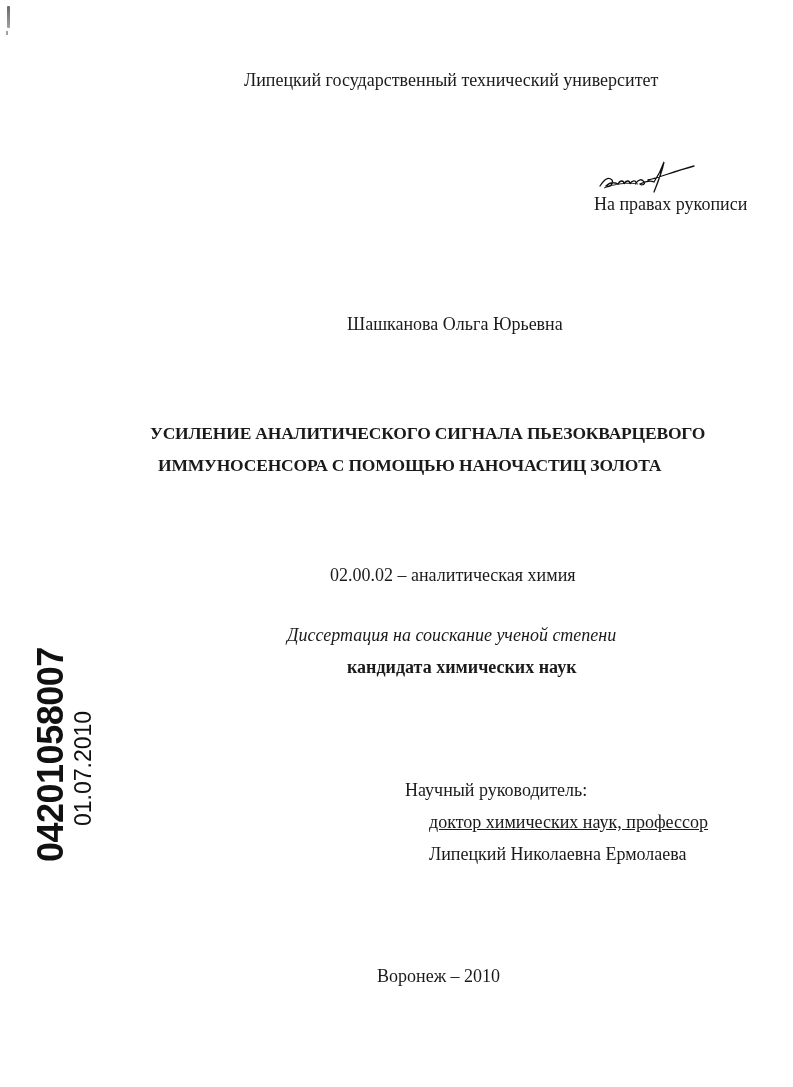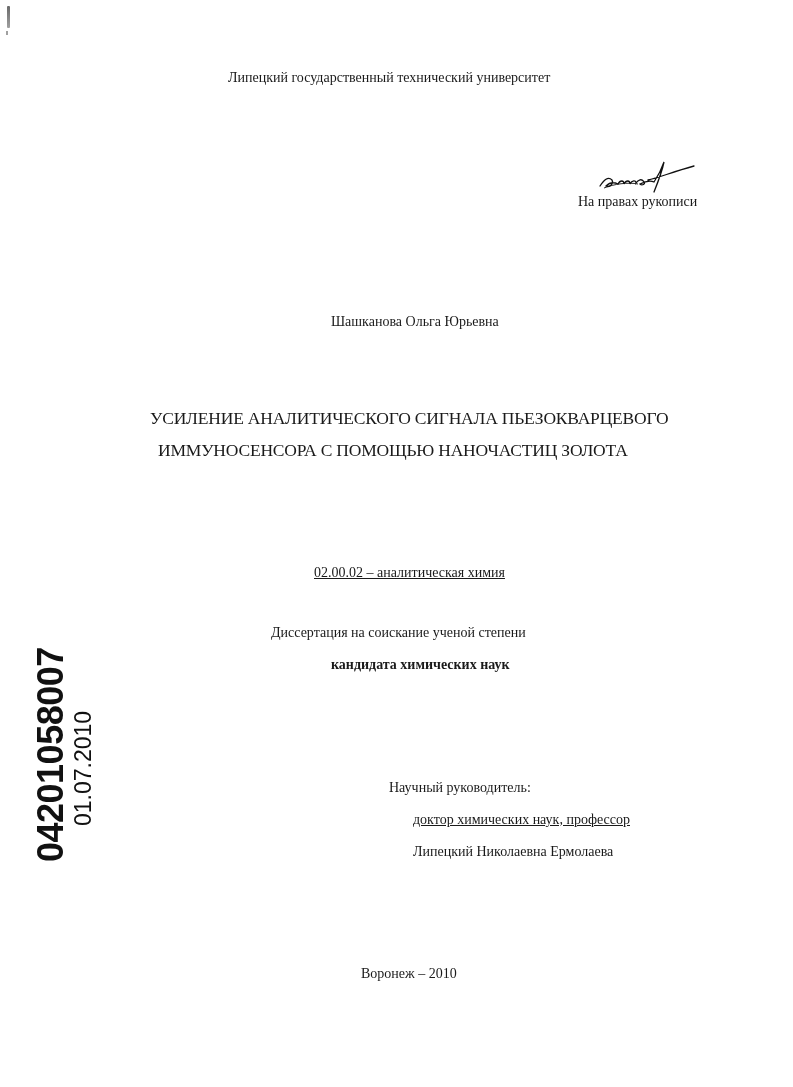--- a/index.html
+++ b/index.html
@@ -1,20 +1,20 @@
 <!DOCTYPE html>
 <html><head>
 <meta charset="utf-8">
 <style>
   html, body { margin: 0; padding: 0; background: #ffffff; }
   body { width: 793px; height: 1087px; position: relative; overflow: hidden;
          font-family: "Liberation Serif", "DejaVu Serif", serif; color: #1a1a1a; }
   .abs { position: absolute; white-space: nowrap; }
-  .serif { font-family: "Liberation Serif", "DejaVu Serif", serif; font-size: 14px; }
-  .title { font-family: "Liberation Serif", "DejaVu Serif", serif; font-weight: normal; font-size: 17.5px; letter-spacing: -0.2px; }
+  .serif { font-family: "Liberation Serif", "DejaVu Serif", serif; font-size: 18px; margin-left: 16px; }
+  .title { font-family: "Liberation Serif", "DejaVu Serif", serif; font-weight: bold; font-size: 17.5px; letter-spacing: -0.2px; margin-top: 15px; }
   .stamp { transform-origin: left top; transform: rotate(-90deg); font-family: "Liberation Sans", "DejaVu Sans", sans-serif; color: #111; }
   .speck { position: absolute; left: 7px; top: 6px; width: 3px; height: 22px; background: linear-gradient(#444, #888); border-radius: 1px; opacity: 0.8; }
   .speck2 { position: absolute; left: 6px; top: 31px; width: 2px; height: 4px; background: #777; opacity: 0.7; }
 </style>
 </head>
 <body>
 
 <div>
 
   <div class="speck"></div>
@@ -29,23 +29,23 @@
     </svg>
   </div>
 
   <div class="abs serif" style="left:578px; top:194px;text-align:center;">На правах рукописи</div>
 
   <div class="abs serif" style="left:331px; top:314px;">Шашканова Ольга Юрьевна</div>
 
   <div class="abs title" style="left:150px; top:408px;">УСИЛЕНИЕ АНАЛИТИЧЕСКОГО СИГНАЛА ПЬЕЗОКВАРЦЕВОГО</div>
   <div class="abs title" style="left:158px; top:440px;">ИММУНОСЕНСОРА С ПОМОЩЬЮ НАНОЧАСТИЦ ЗОЛОТА</div>
 
-  <div class="abs serif" style="left:314px; top:565px;text-decoration:underline;">02.00.02 – аналитическая химия</div>
+  <div class="abs serif" style="left:314px; top:565px;">02.00.02 – аналитическая химия</div>
 
-  <div class="abs serif" style="left:271px; top:625px;">Диссертация на соискание ученой степени</div>
+  <div class="abs serif" style="left:271px; top:625px;font-style:italic;">Диссертация на соискание ученой степени</div>
   <div class="abs serif" style="left:331px; top:657px;font-weight:bold;">кандидата химических наук</div>
 
   <div class="abs serif" style="left:389px; top:780px;">Научный руководитель:</div>
   <div class="abs serif" style="left:413px; top:812px;text-decoration:underline;">доктор химических наук, профессор</div>
   <div class="abs serif" style="left:413px; top:844px;">Липецкий Николаевна Ермолаева</div>
 
   <div class="abs serif" style="left:361px; top:966px;font-family:Liberation Serif, serif;">Воронеж – 2010</div>
 
   <div class="abs stamp" style="left:30px; top:862px; font-size:36px; font-weight:bold; letter-spacing:-0.5px;">04201058007</div>
   <div class="abs stamp" style="left:70px; top:826px; font-size:23px;">01.07.2010</div>

